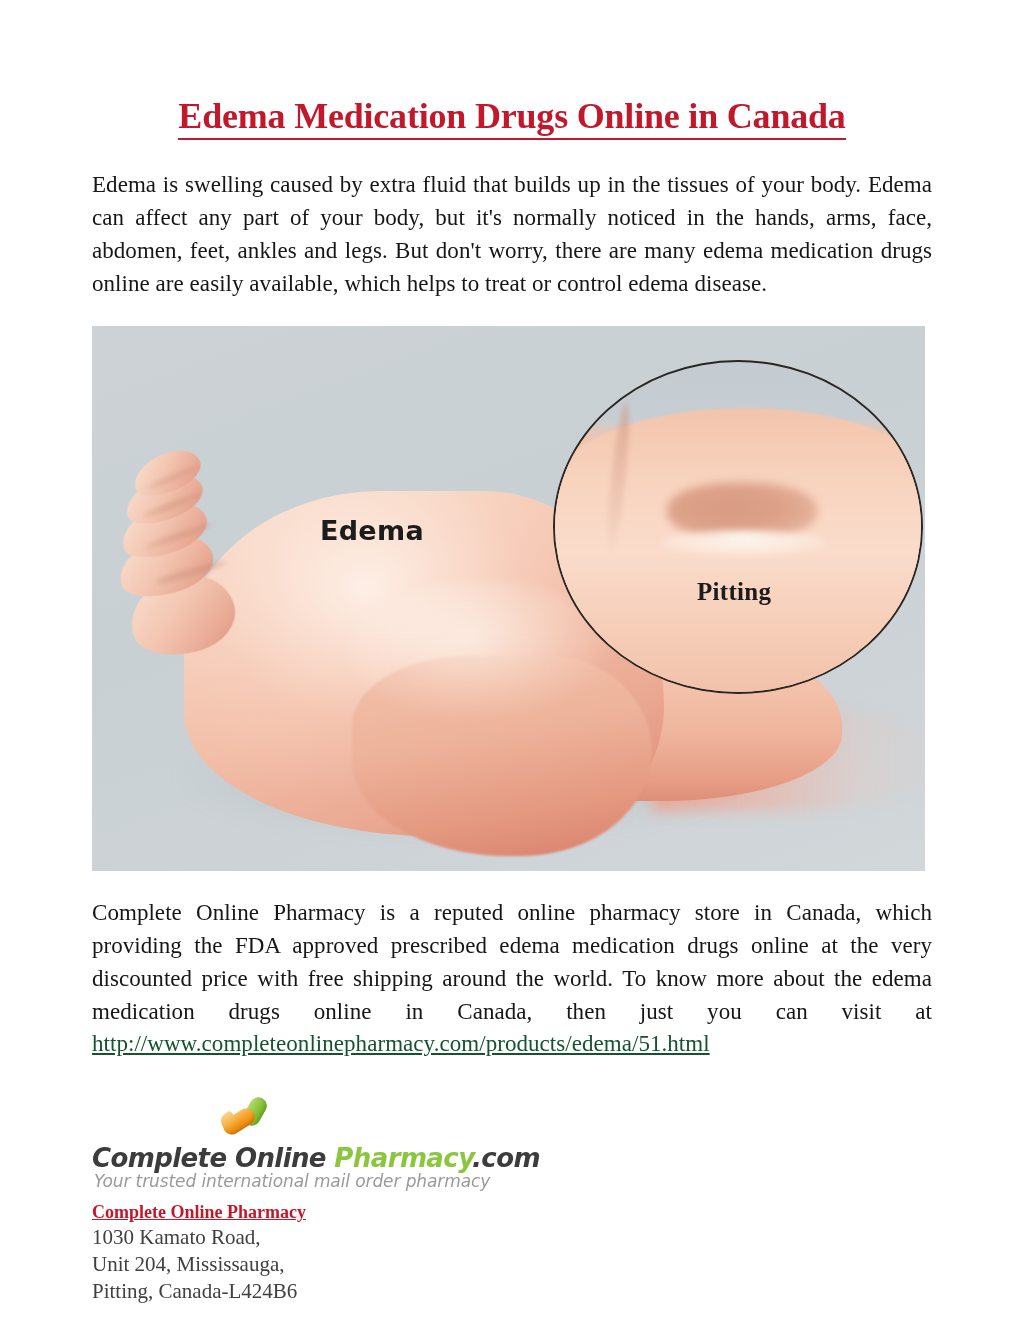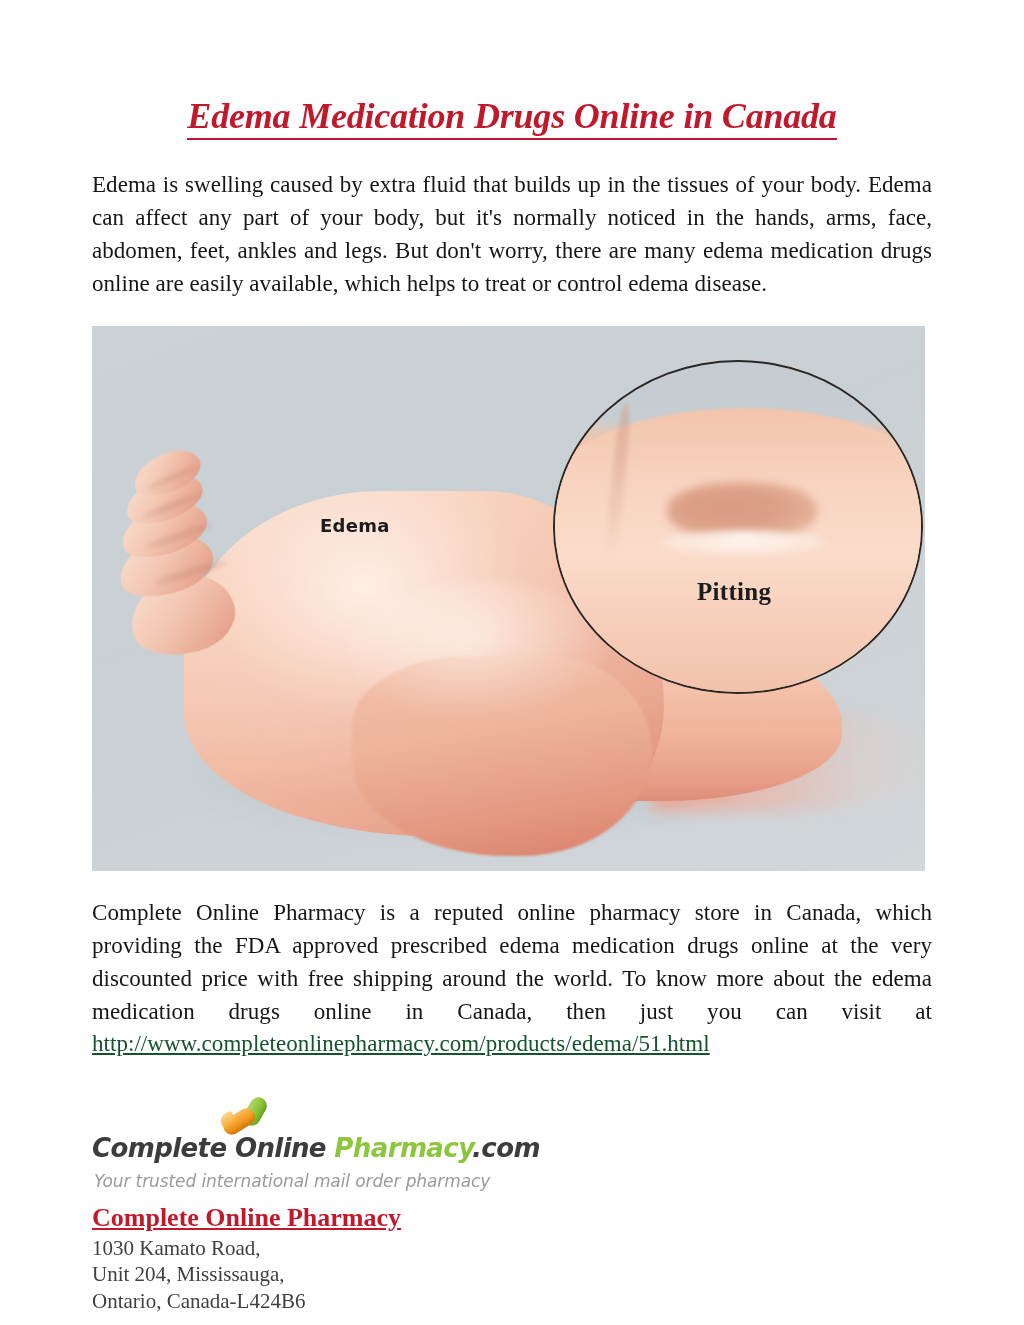--- a/index.html
+++ b/index.html
@@ -44,21 +44,20 @@
     padding: 0 0 3px 0;
     border-bottom: 2px solid #c1192b;
     display: inline-block;
     width: 100%;
     box-sizing: border-box;
     text-decoration: none;
   }
   .title-wrap {
     width: 840px;
     text-align: center;
-    font-style: italic;
   }
   .title-inner {
     display: inline-block;
     border-bottom: 2.5px solid #c1192b;
     padding-bottom: 1px;
   }
 
   
   .para {
     font-size: 23px;
@@ -230,21 +229,21 @@
   .fig-label {
     position: absolute;
     font-family: "DejaVu Sans", "Liberation Sans", sans-serif;
     font-weight: bold;
     color: #1c1c1c;
     letter-spacing: 0.3px;
   }
   .label-edema {
     left: 228px;
     top: 189px;
-    font-size: 18px;
+    font-size: 27px;
   }
   .label-pitting {
     left: 605px;
     top: 252px;
     font-size: 25px;
     font-family: Liberation Serif, serif;
   }
 
   
   .logo-block {
@@ -287,21 +286,21 @@
     top: 14px;
     width: 15px;
     height: 17px;
     background: linear-gradient(180deg, #fdd48f 0%, #f7b347 60%, #ea9418 100%);
     transform: rotate(-32deg);
     border-radius: 9px 3px 3px 9px;
   }
   .logo-wordmark {
     position: absolute;
     left: 0;
-    top: 34px;
+    top: 44px;
     font-family: "DejaVu Sans", "Liberation Sans", sans-serif;
     font-style: italic;
     font-weight: bold;
     font-size: 26px;
     letter-spacing: -0.6px;
     white-space: nowrap;
   }
   .wm-dark { color: #3c3c3c; }
   .wm-green { color: #8cc63f; }
   .logo-tagline {
@@ -314,21 +313,21 @@
     color: #9a9a9a;
     letter-spacing: -0.1px;
     white-space: nowrap;
   }
 
   
   .contact {
     margin-top: 6px;
   }
   .contact-name {
-    font-size: 26px;
+    font-size: 18px;
     font-weight: bold;
     color: #c1192b;
     text-decoration: underline;
     line-height: 1.28;
     display: inline-block;
   }
   .contact-line {
     font-size: 21px;
     line-height: 1.28;
     color: #404040;
@@ -396,17 +395,17 @@
       <div class="logo-wordmark"><span class="wm-dark">Complete Online </span><span class="wm-green">Pharmacy</span><span class="wm-dark">.com</span></div>
       <div class="logo-tagline">Your trusted international mail order pharmacy</div>
     </div>
 
     <div class="contact">
       <div>
         <span class="contact-name">Complete Online Pharmacy</span>
       </div>
       <div class="contact-line">1030 Kamato Road,</div>
       <div class="contact-line">Unit 204, Mississauga,</div>
-      <div class="contact-line">Ontario, Canada-L424B6</div>
+      <div class="contact-line">Pitting, Canada-L424B6</div>
     </div>
 
   </div>
 </div>
 
 </body></html>

